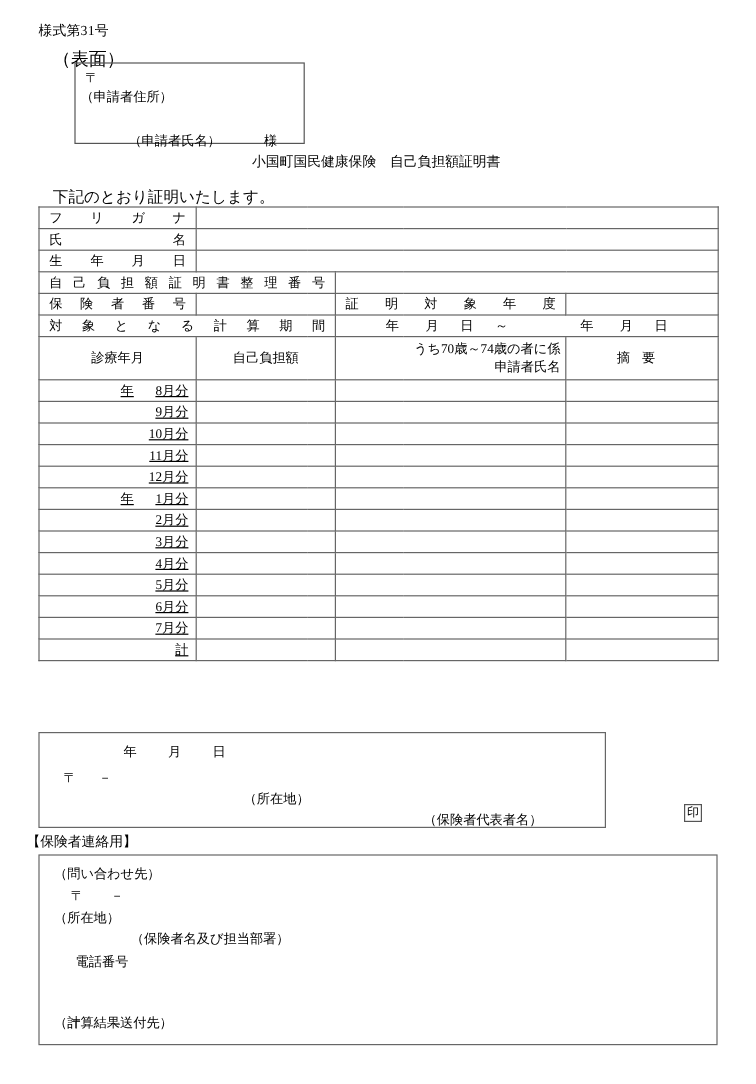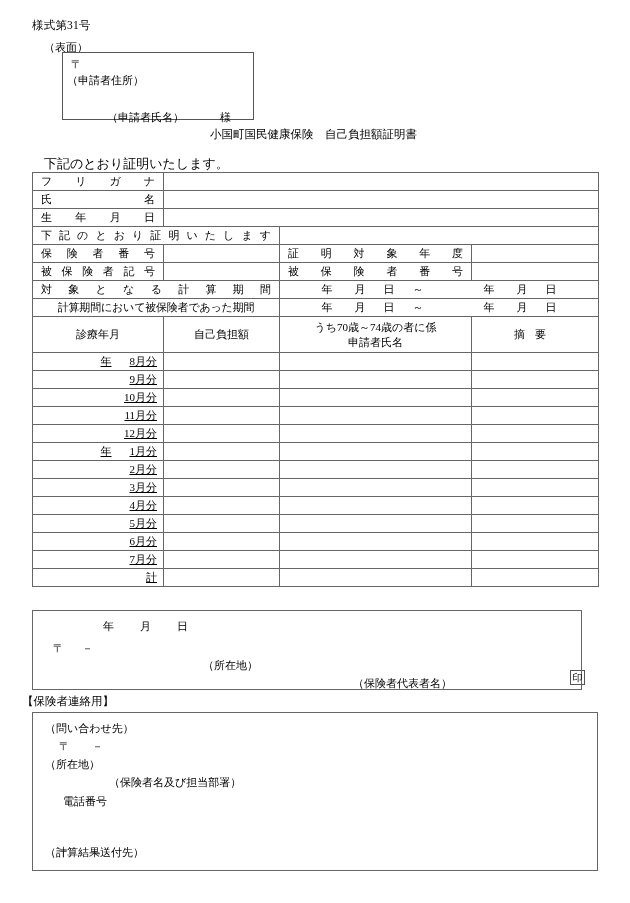--- a/index.html
+++ b/index.html
@@ -19,21 +19,21 @@
   .abs { position: absolute; }
 
   
   #form-number {
     left: 32px; top: 18px;
     font-size: 11.5px;
     letter-spacing: 0.2px;
   }
   #side-label {
     left: 44px; top: 40px;
-    font-size: 11px;
+    font-size: 15px;
   }
 
   
   #applicant-box {
     left: 62px; top: 52px;
     width: 192px; height: 68px;
     border: 1px solid #555;
     box-sizing: border-box;
   }
   #applicant-postal {
@@ -102,39 +102,39 @@
   .sp-d { width: 60px; display: inline-block; }
 
   
   .det-head {
     text-align: center;
     height: 36px !important;
     vertical-align: middle;
     font-size: 11px;
   }
   .det-head.wrap {
-    text-align: center;
+    text-align: right;
     line-height: 1.35;
     padding: 0 4px !important;
   }
   .spaced-2 { letter-spacing: 10px; padding-left: 10px; margin-top: 24px; }
 
   .month-cell {
     text-align: right;
     padding-right: 6px !important;
     white-space: nowrap;
     font-size: 11px;
     text-decoration: underline;
   }
   .month-cell .yr { margin-right: 18px; }
 
   
   #sign-block {
     left: 32px; top: 610px;
-    width: 550px; height: 80px;
+    width: 473px; height: 80px;
     border: 1px solid #666;
     box-sizing: border-box;
   }
   #sign-date {
     left: 70px; top: 8px;
     font-size: 11px;
     white-space: nowrap;
   }
   #sign-date .s1 { display:inline-block; width: 26px; }
   #sign-date .s2 { display:inline-block; width: 26px; }
@@ -224,51 +224,39 @@
       <td class="lbl-spread">氏名</td>
       <td class="cell-blank" colspan="5"></td>
     </tr>
 
     <tr>
       <td class="lbl-spread">生年月日</td>
       <td class="cell-blank" colspan="5"></td>
     </tr>
 
     <tr>
-      <td class="lbl-spread" colspan="3">下記のとおり証明いたします</td>
+      <td class="lbl-spread" colspan="3">自己負担額証明書整理番号</td>
       <td class="cell-blank" colspan="3"></td>
     </tr>
 
     <tr>
       <td class="lbl-spread">保険者番号</td>
       <td class="cell-blank" colspan="2"></td>
       <td class="lbl-spread" colspan="2">証明対象年度</td>
       <td class="cell-blank"></td>
     </tr>
 
-    <tr>
-      <td class="lbl-spread">被保険者記号</td>
-      <td class="cell-blank" colspan="2"></td>
-      <td class="lbl-spread" colspan="2">被保険者番号</td>
-      <td class="cell-blank"></td>
-    </tr>
 
     <tr>
       <td class="lbl-spread" colspan="3">対象となる計算期間</td>
       <td class="daterange" colspan="3">
         <span class="g">年</span><span class="sp-a"></span><span class="g">月</span><span class="sp-b"></span><span class="g">日</span><span class="sp-b"></span><span class="g">～</span><span class="sp-d"></span><span class="g">年</span><span class="sp-a"></span><span class="g">月</span><span class="sp-b"></span><span class="g">日</span>
       </td>
     </tr>
 
-    <tr>
-      <td class="lbl-tight" colspan="3">計算期間において被保険者であった期間</td>
-      <td class="daterange" colspan="3">
-        <span class="g">年</span><span class="sp-a"></span><span class="g">月</span><span class="sp-b"></span><span class="g">日</span><span class="sp-b"></span><span class="g">～</span><span class="sp-d"></span><span class="g">年</span><span class="sp-a"></span><span class="g">月</span><span class="sp-b"></span><span class="g">日</span>
-      </td>
-    </tr>
 
     <tr>
       <td class="det-head">診療年月</td>
       <td class="det-head" colspan="2">自己負担額</td>
       <td class="det-head wrap" colspan="2">
         <span>うち70歳～74歳の者に係</span><br>
         <span>申請者氏名</span>
       </td>
       <td class="det-head spaced-2">摘要</td>
     </tr>

